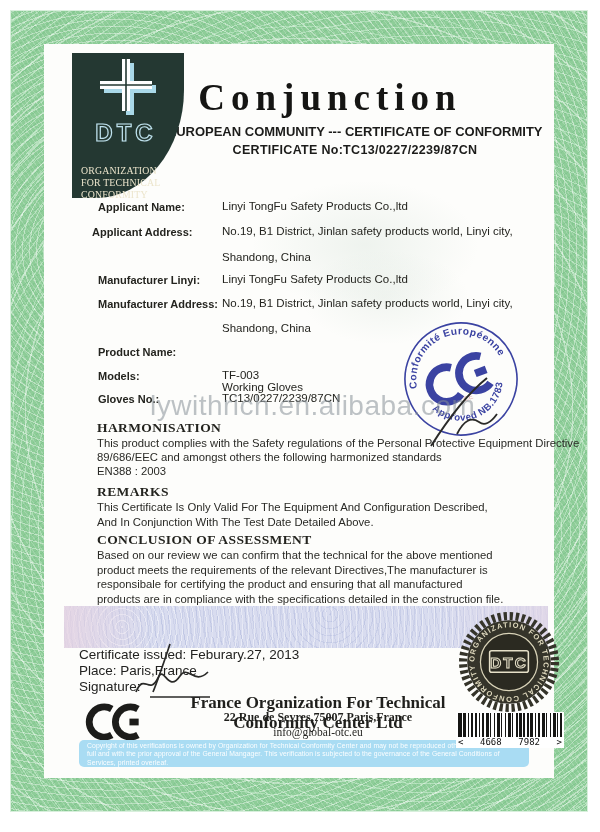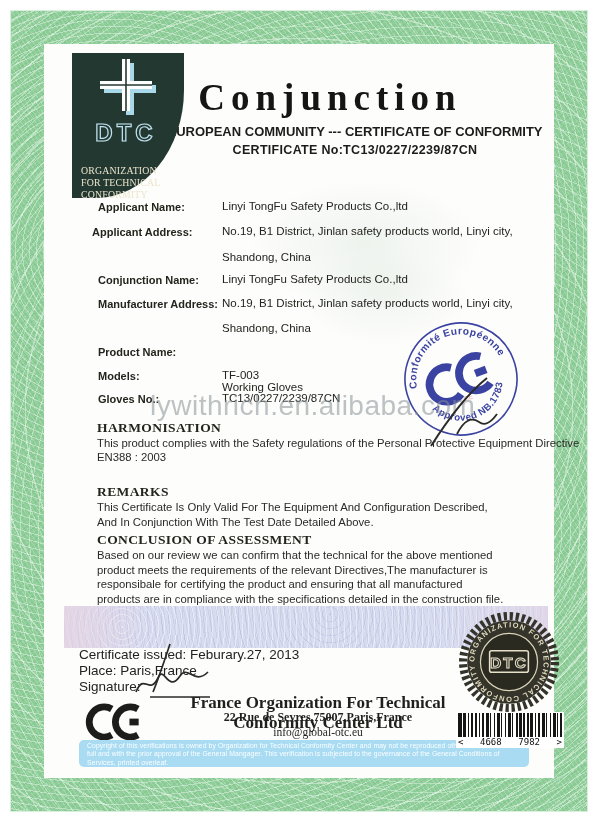--- a/index.html
+++ b/index.html
@@ -97,21 +97,21 @@
   <div class="abs subt" style="left:150px;top:124px;width:410px;text-align:center;">EUROPEAN COMMUNITY --- CERTIFICATE OF CONFORMITY</div>
   <div class="abs certno" style="left:150px;top:143px;width:410px;text-align:center;">CERTIFICATE No:TC13/0227/2239/87CN</div>
 
   <div class="abs flabel" style="left:98px;top:201px;">Applicant Name:</div>
   <div class="abs fvalue" style="left:222px;top:200px;">Linyi TongFu Safety Products Co.,ltd</div>
 
   <div class="abs flabel" style="left:92px;top:226px;">Applicant Address:</div>
   <div class="abs fvalue" style="left:222px;top:225px;">No.19, B1 District, Jinlan safety products world, Linyi city,</div>
   <div class="abs fvalue" style="left:222px;top:251px;">Shandong, China</div>
 
-  <div class="abs flabel" style="left:98px;top:274px;">Conjunction Name:</div>
+  <div class="abs flabel" style="left:98px;top:274px;">Manufacturer Linyi:</div>
   <div class="abs fvalue" style="left:222px;top:273px;">Linyi TongFu Safety Products Co.,ltd</div>
 
   <div class="abs flabel" style="left:98px;top:298px;">Manufacturer Address:</div>
   <div class="abs fvalue" style="left:222px;top:297px;">No.19, B1 District, Jinlan safety products world, Linyi city,</div>
   <div class="abs fvalue" style="left:222px;top:322px;">Shandong, China</div>
 
   <div class="abs flabel" style="left:98px;top:346px;">Product Name:</div>
   <div class="abs fvalue" style="left:222px;top:345px;margin-top:36px;">Working Gloves</div>
 
   <div class="abs flabel" style="left:98px;top:370px;">Models:</div>
@@ -145,20 +145,21 @@
   <svg class="abs" style="left:423px;top:372px;z-index:7;" width="100" height="85">
     <path d="M8,74 C22,52 44,22 64,6" stroke="#2a2a28" stroke-width="2" fill="none"></path>
     <path d="M34,62 q10,-20 22,-12 q8,6 18,-8" stroke="#2a2a28" stroke-width="1.8" fill="none"></path>
   </svg>
 
   <div class="wm">lywithrich.en.alibaba.com</div>
 
   <div class="abs sec-head" style="left:97px;top:420px;">HARMONISATION</div>
   <div class="abs" style="left:97px;top:437px;">
     <div class="bline" style="line-height:13.8px;">This product complies with the Safety regulations of the Personal Protective Equipment Directive</div>
+    <div class="bline" style="line-height:13.8px;">89/686/EEC   and  amongst others the following harmonized standards</div>
     <div class="bline" style="line-height:13.8px;">EN388 : 2003</div>
   </div>
 
   <div class="abs sec-head" style="left:97px;top:484px;">REMARKS</div>
   <div class="abs" style="left:97px;top:500px;">
     <div class="bline">This Certificate Is Only Valid For The Equipment And Configuration Described,</div>
     <div class="bline">And In Conjunction With The Test Date Detailed Above.</div>
   </div>
 
   <div class="abs sec-head" style="left:97px;top:532px;">CONCLUSION OF ASSESSMENT</div>

